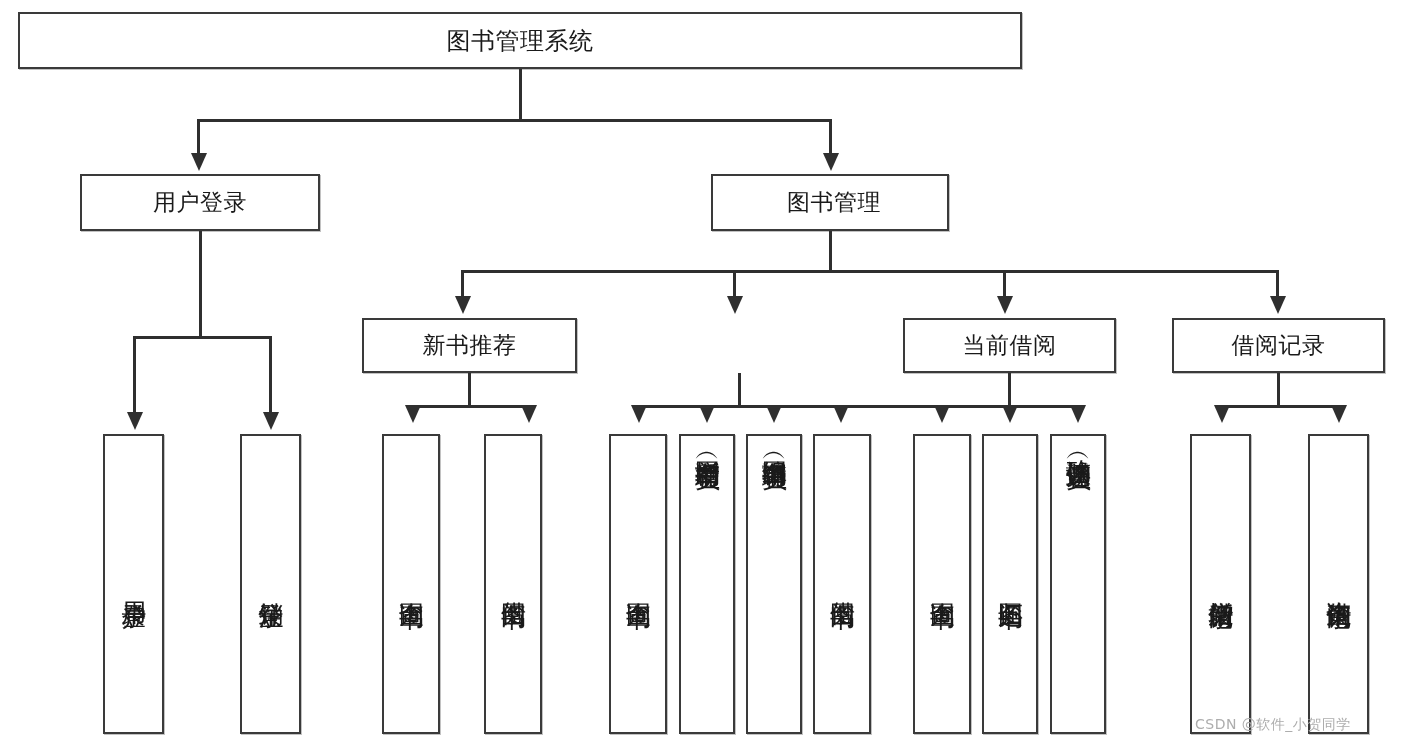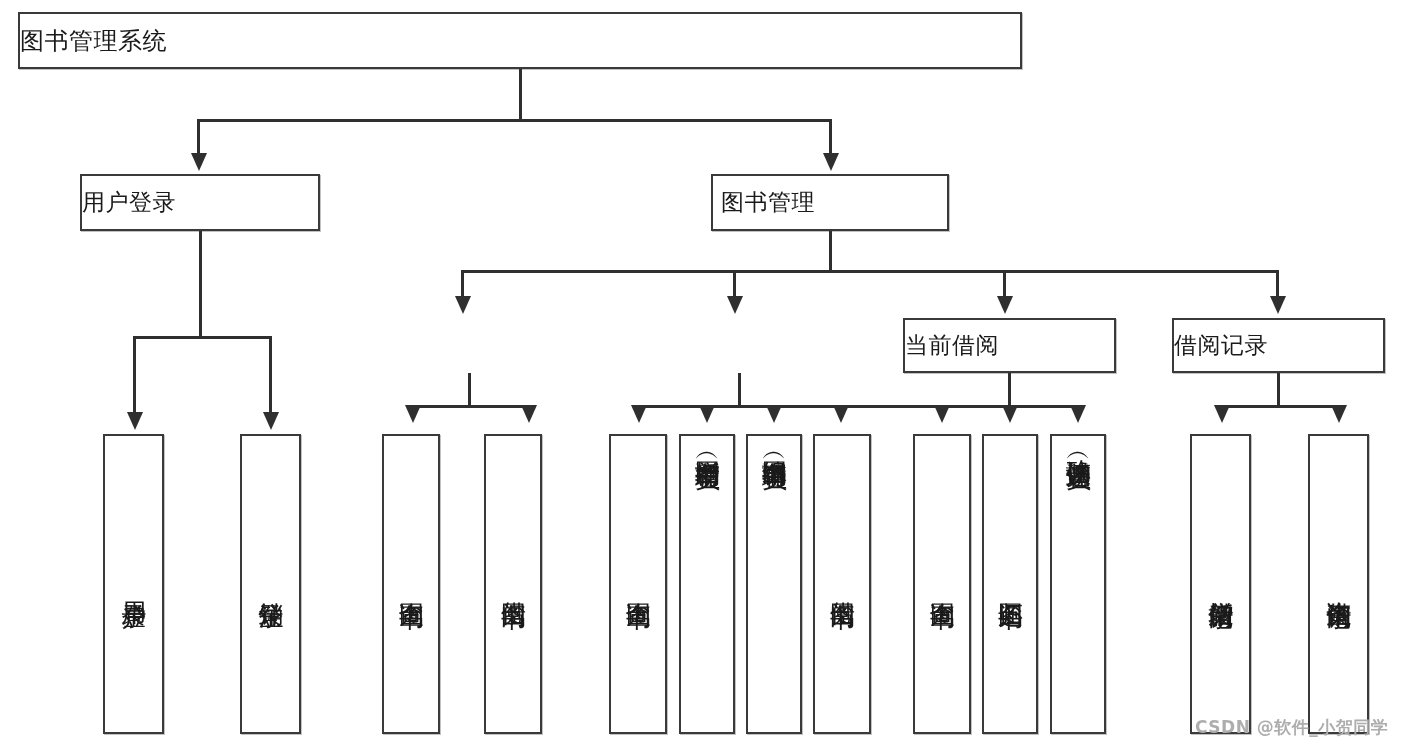--- a/index.html
+++ b/index.html
@@ -20,21 +20,21 @@
   .node {
     position: absolute;
     box-sizing: border-box;
     background: #ffffff;
     border: 2px solid #3a3a3a;
     box-shadow: 1px 1px 0 rgba(120,120,120,0.45);
   }
   .node-h {
     display: flex;
     align-items: center;
-    justify-content: flex-start;
+    justify-content: center;
   }
   .node-h .label {
     font-size: 23px;
     color: #1a1a1a;
     letter-spacing: 0.5px;
     line-height: 1;
     white-space: nowrap;
   }
   .node.root .label {
     font-size: 24px;
@@ -66,25 +66,24 @@
     position: absolute;
     width: 0;
     height: 0;
     border-left: 8px solid transparent;
     border-right: 8px solid transparent;
     border-top: 18px solid #2f2f2f;
   }
 
   .watermark {
     position: absolute;
-    font-size: 17px;
+    font-size: 14px;
     color: #adadad;
     white-space: nowrap;
     letter-spacing: 0.5px;
-    font-weight: bold;
   }
 </style>
 </head>
 <body>
 
 <div id="canvas">
 
   <div class="node node-h root" style="left:18px; top:12px; width:1004px; height:57px;">
     <span class="label">图书管理系统</span>
   </div>
@@ -122,20 +121,23 @@
 
   <div class="edge v" style="left:733px; top:270px; width:3px; height:28px;"></div>
   <div class="arrowhead" style="left:727px; top:296px;"></div>
 
   <div class="edge v" style="left:1003px; top:270px; width:3px; height:28px;"></div>
   <div class="arrowhead" style="left:997px; top:296px;"></div>
 
   <div class="edge v" style="left:1276px; top:270px; width:3px; height:28px;"></div>
   <div class="arrowhead" style="left:1270px; top:296px;"></div>
 
+  <div class="node node-h" style="left:362px; top:318px; width:215px; height:55px;">
+    <span class="label">新书推荐</span>
+  </div>
   <div class="node node-h" style="left:1172px; top:318px; width:213px; height:55px;">
     <span class="label">借阅记录</span>
   </div>
   <div class="node node-h" style="left:903px; top:318px; width:213px; height:55px;">
     <span class="label">当前借阅</span>
   </div>
 
   <div class="edge v" style="left:468px; top:373px; width:3px; height:33px;"></div>
   <div class="edge h" style="left:411px; top:405px; width:119px; height:3px;"></div>
   <div class="edge v" style="left:411px; top:405px; width:3px; height:12px;"></div>

